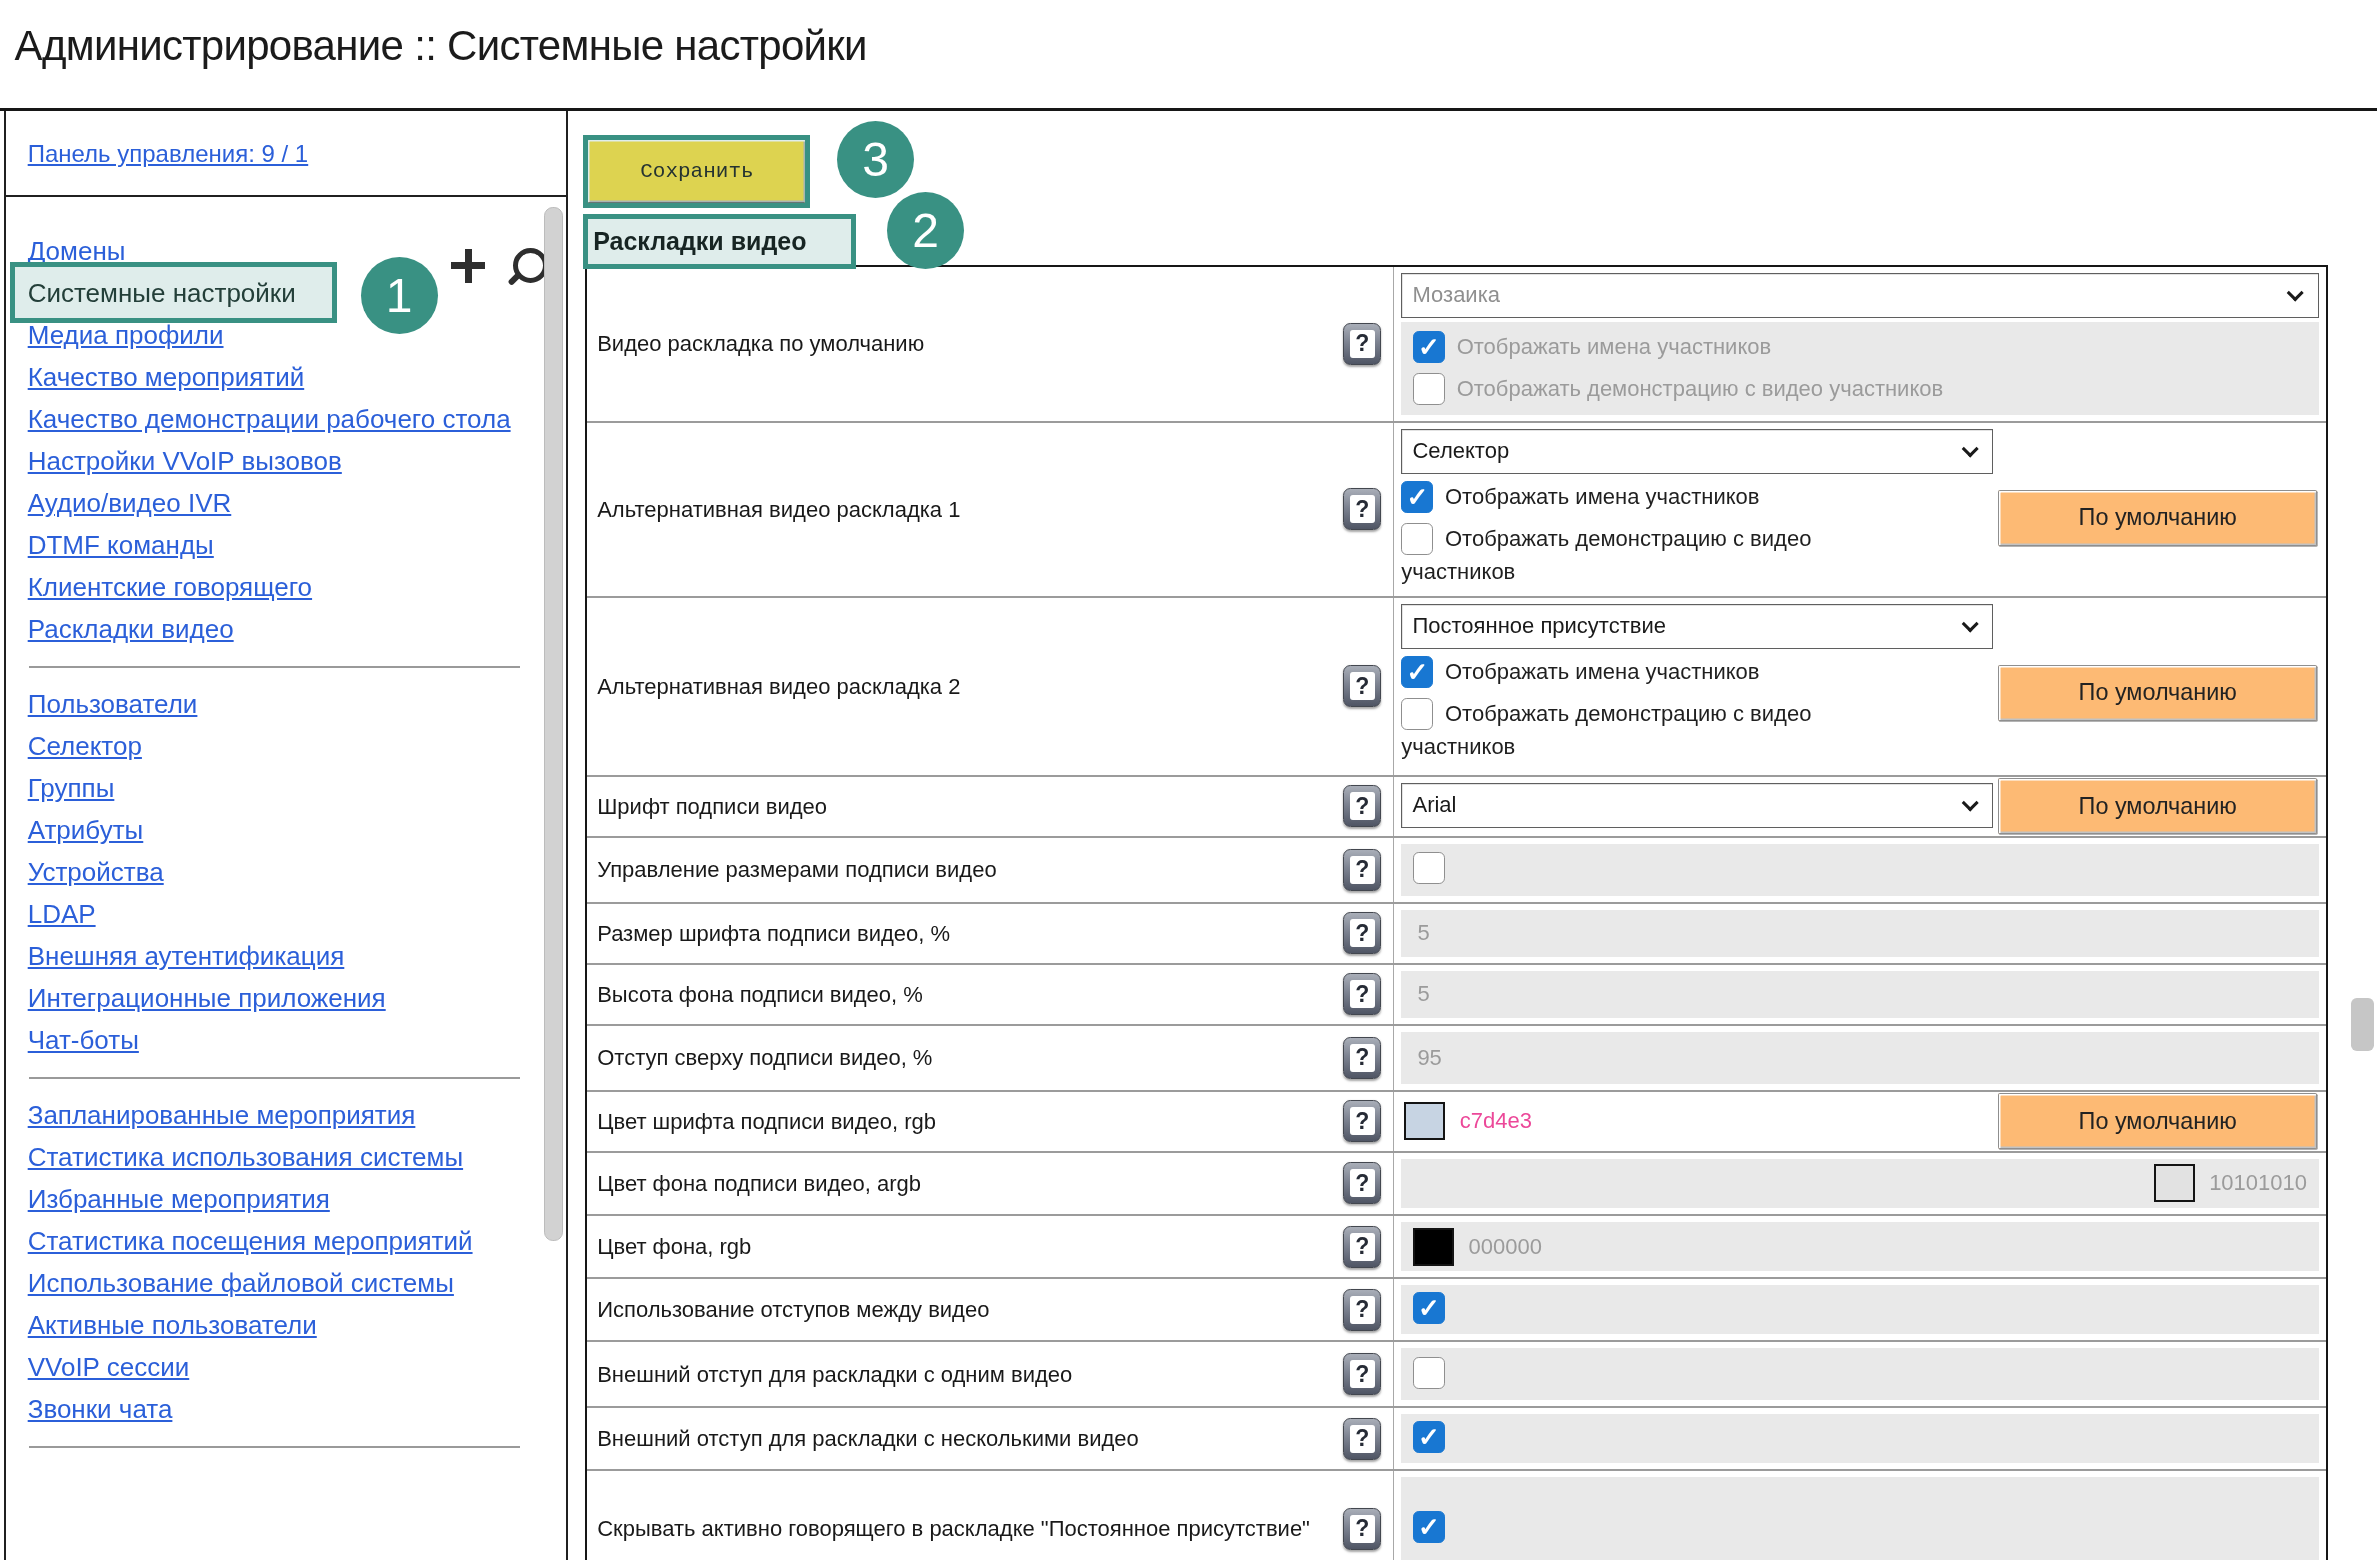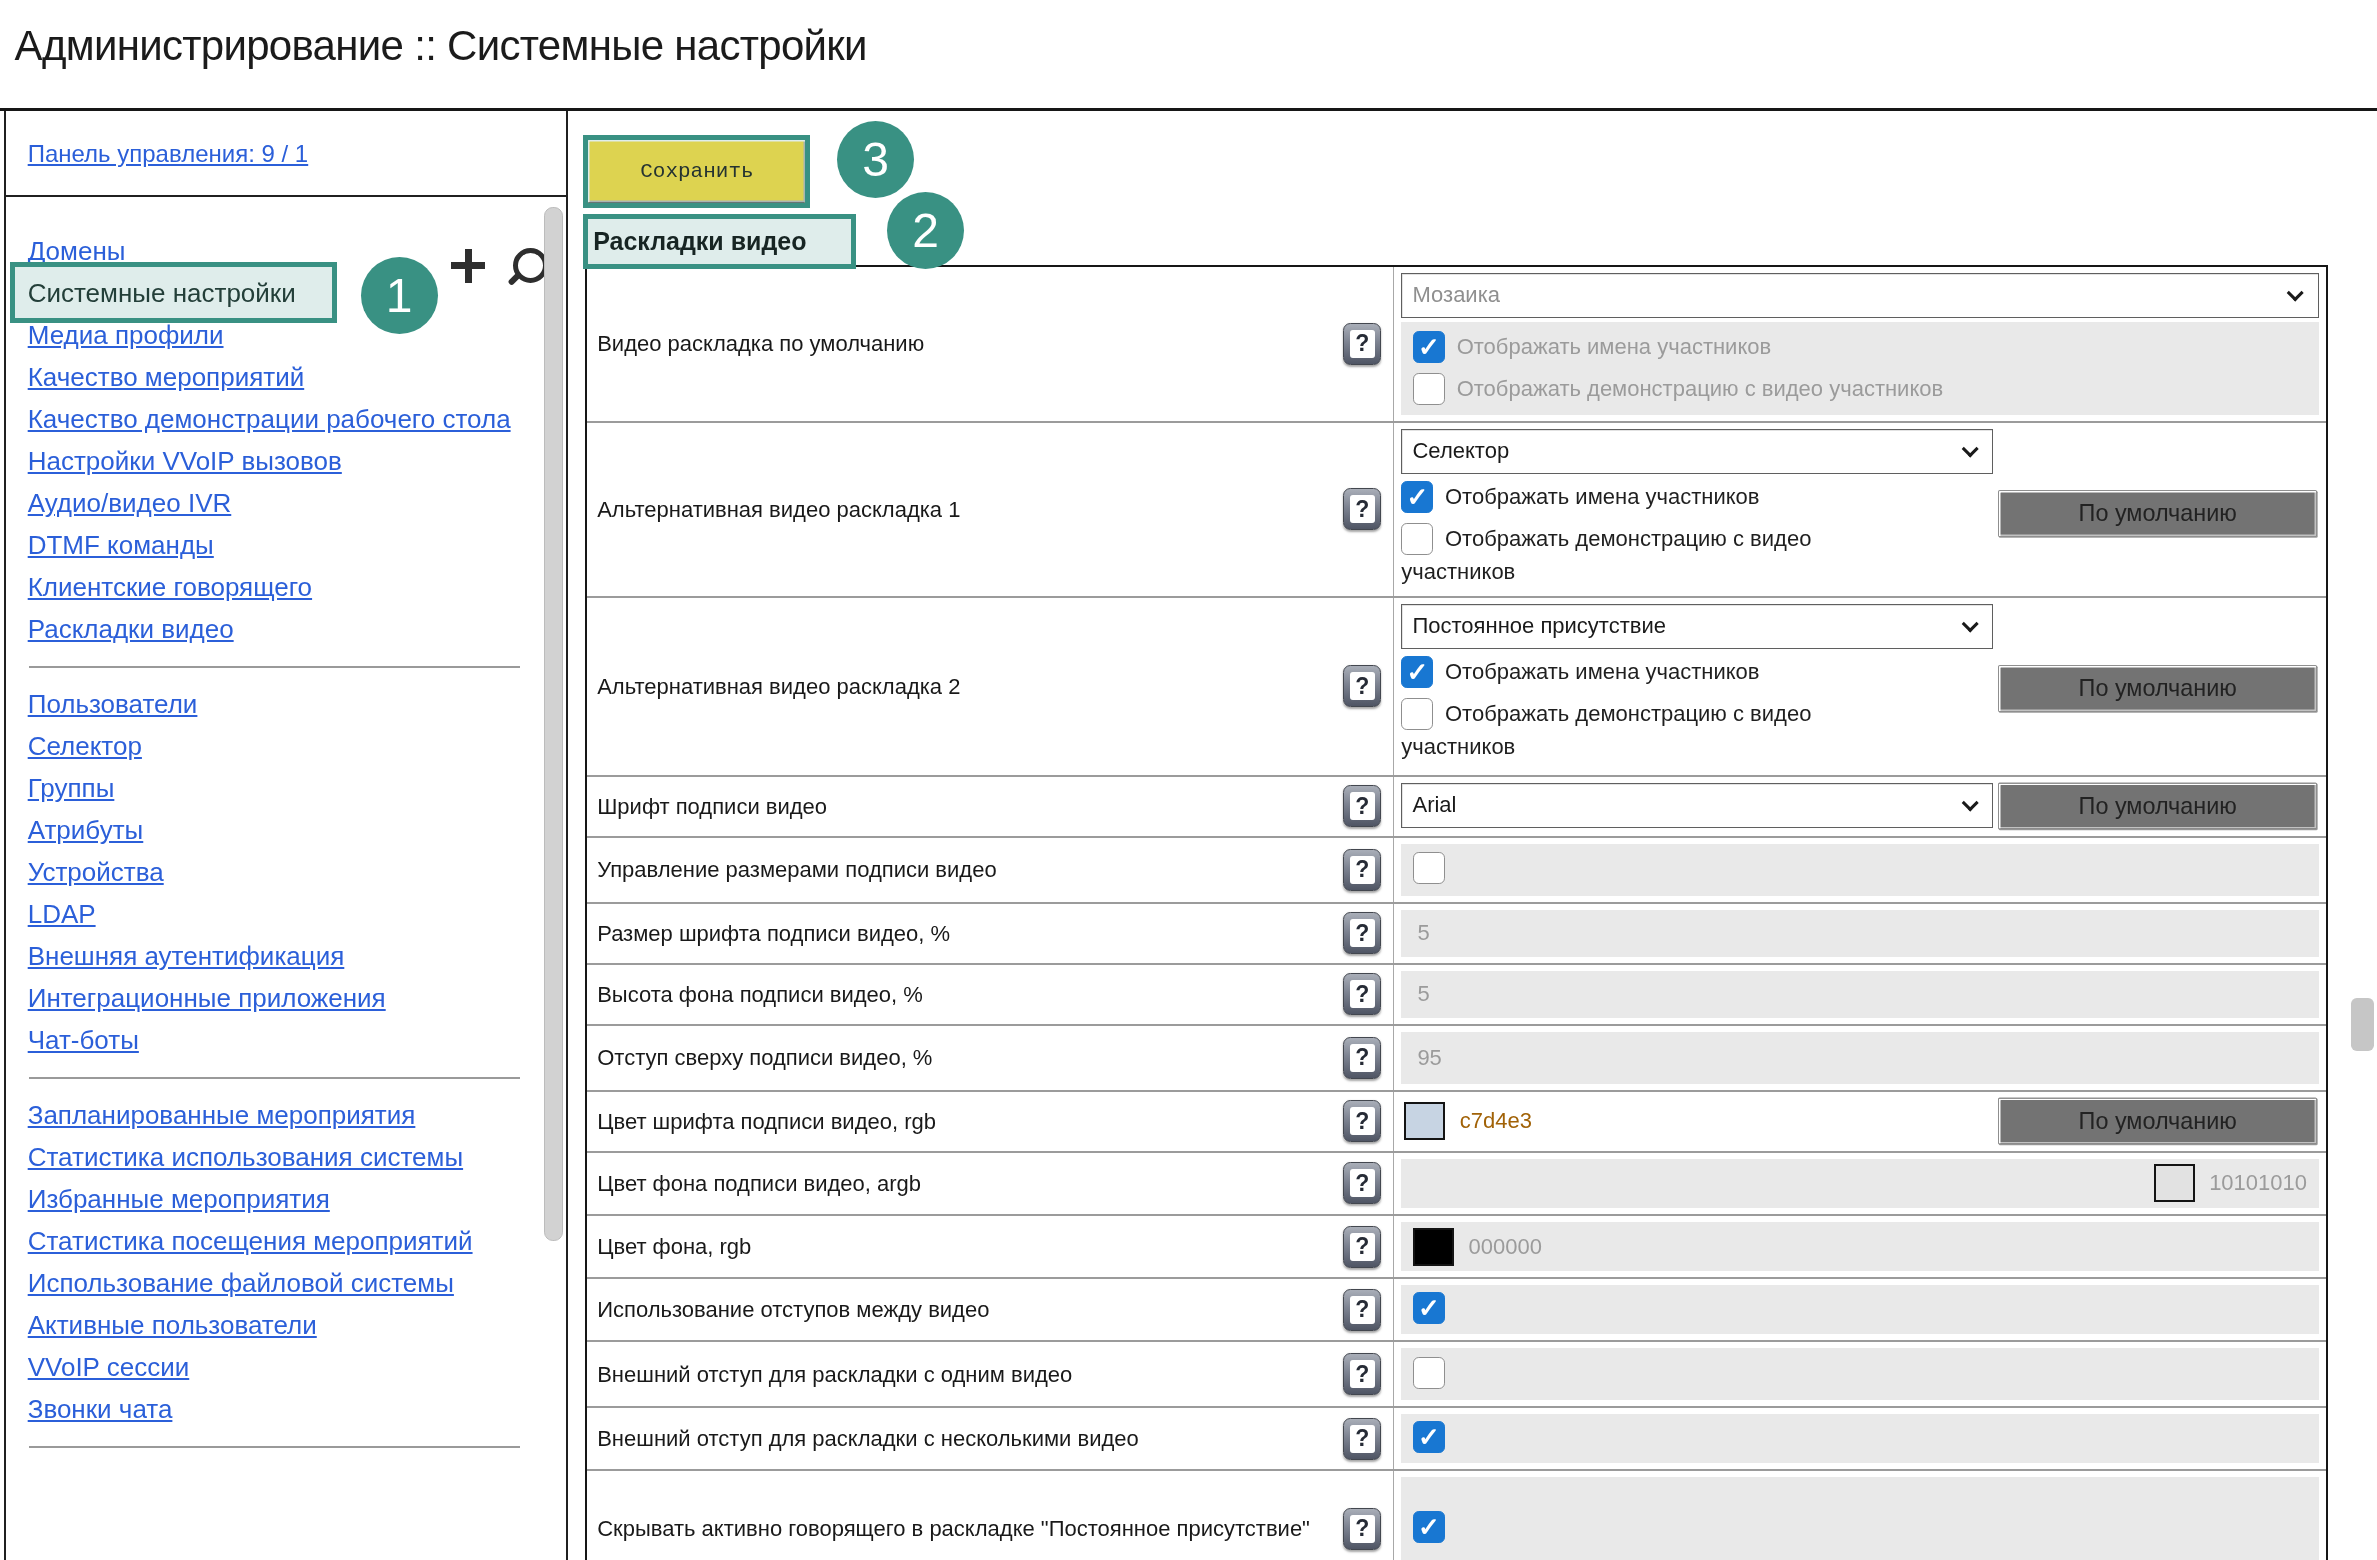--- a/index.html
+++ b/index.html
@@ -120,25 +120,25 @@
   .cb.checked::after {
     content:"✓"; position:absolute; left:0; top:0; width:100%; height:100%;
     display:flex; align-items:center; justify-content:center;
     color:#fff; font-size:26px; font-weight:bold;
   }
   .cb-label { color:#1f1f1f; }
   .cb-label.muted { color:#9b9b9b; }
   .value-text { font-size:22px; color:#9b9b9b; padding-left:4.4px; }
   .swatch { width:41px; height:38px; border:2.2px solid #141414; flex:none; margin-right:14.6px; background:#fff; }
   .color-line { flex:1; display:flex; align-items:center; padding-left:2.9px; }
-  .color-text { font-size:22px; color:#a16207; }
+  .color-text { font-size:22px; color:#ec4899; }
   .color-text.muted { color:#9b9b9b; }
   .default-btn {
-    position:absolute; right:8.8px; width:319px; height:47px;
-    background:#737373; border:1.5px solid #8f8f8f; border-radius:1.5px;
+    position:absolute; right:8.8px; width:319px; height:56px;
+    background:#fdba74; border:1.5px solid #8f8f8f; border-radius:1.5px;
     box-shadow:inset 1.5px 1.5px 0 #ffffff, inset -1.5px -1.5px 0 #c2c2c2, 0.7px 0.7px 0 #9a9a9a;
     font-family:"Liberation Sans",sans-serif; font-size:23.4px; color:#222; cursor:pointer;
   }
   .default-btn.mid { top:50%; transform:translateY(-50%); }
 
   .page-scrollbar {
     position:absolute; left:2351px; top:998px; width:23.4px; height:53px;
     background:#c6c6c6; border-radius:5.8px;
   }
 </style>

